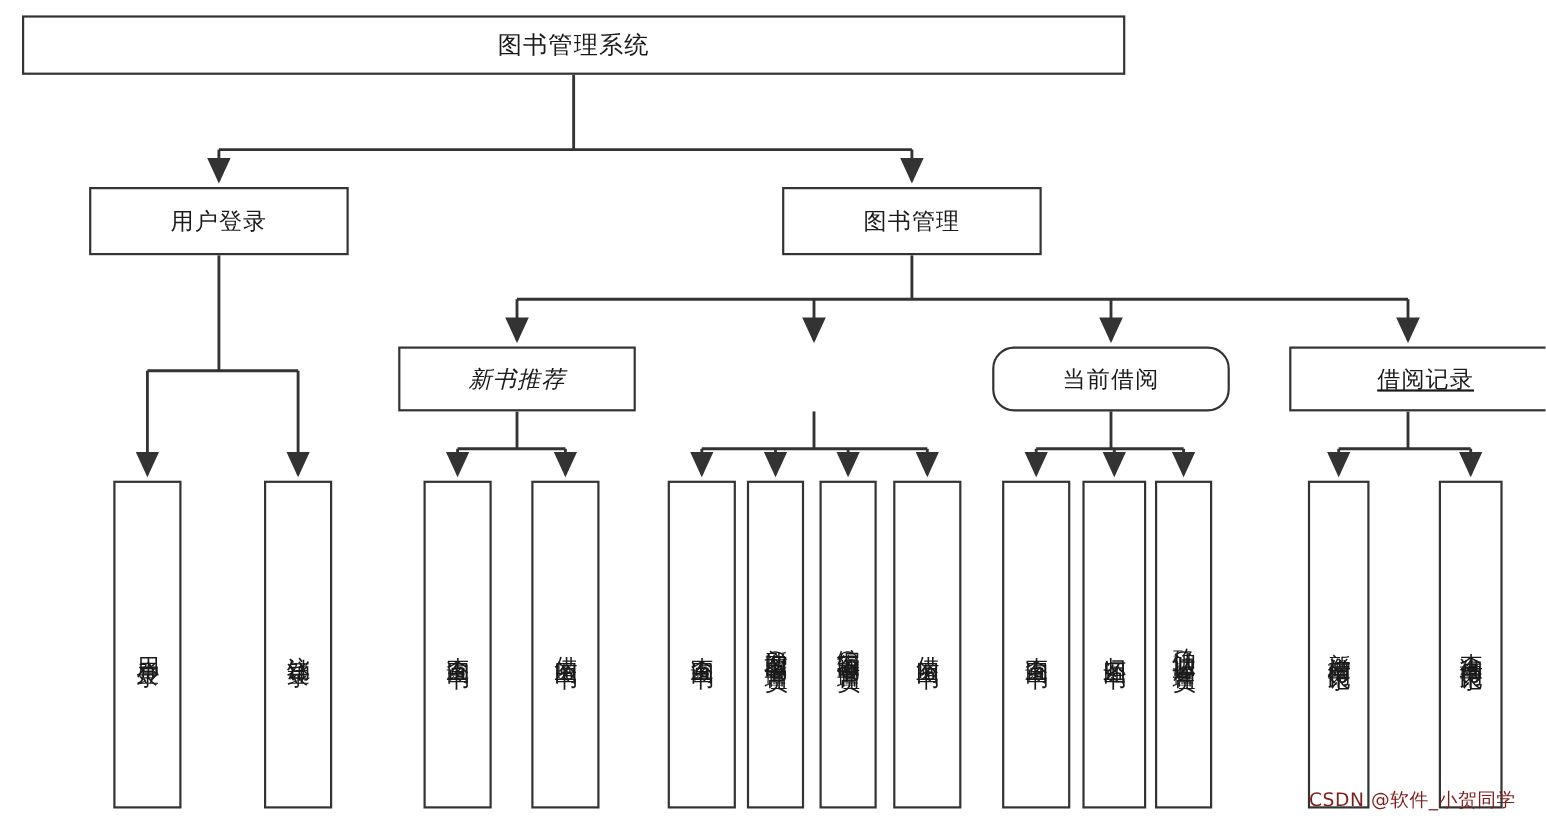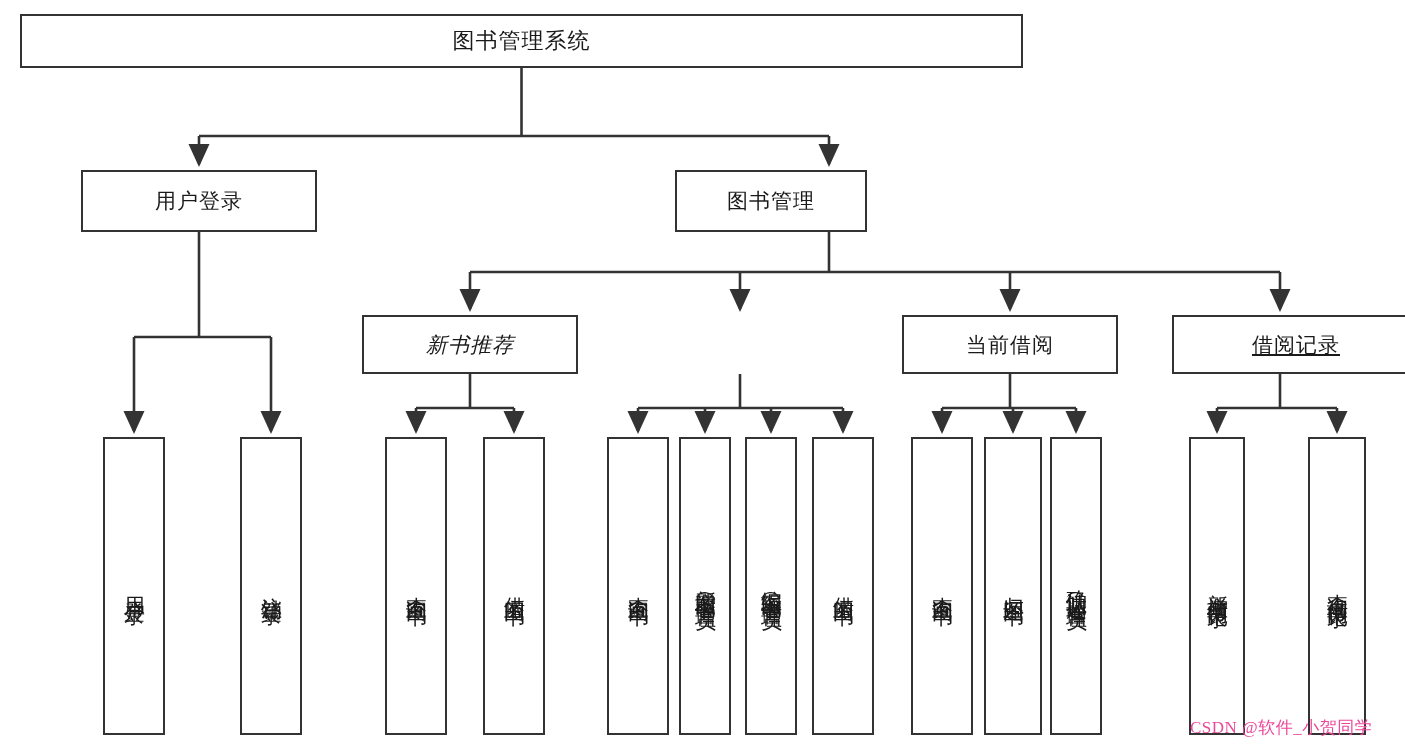--- a/index.html
+++ b/index.html
@@ -50,25 +50,24 @@
     white-space: nowrap;
     align-items: center;
     justify-content: center;
   }
   .root-box {
     font-size: 22px;
   }
   .watermark {
     position: absolute;
     font-size: 17px;
-    color: #ec4899;
+    color: #7f1d1d;
     white-space: nowrap;
     letter-spacing: 0.5px;
     pointer-events: none;
-    font-family: Liberation Serif, serif;
   }
 </style>
 </head>
 <body>
 
 <div id="canvas">
 
   <svg class="diagram" viewBox="0 0 1405 747" xmlns="http://www.w3.org/2000/svg">
     <defs>
       <marker id="arrow" viewBox="0 0 12 12" refX="10.5" refY="6" markerWidth="9" markerHeight="9" orient="auto-start-reverse">
@@ -116,24 +115,24 @@
       <path d="M 1280 374 L 1280 408"></path>
       <path d="M 1217 408 L 1337 408"></path>
       <path d="M 1217 408 L 1217 431" marker-end="url(#arrow)"></path>
       <path d="M 1337 408 L 1337 431" marker-end="url(#arrow)"></path>
     </g>
   </svg>
 
   <div class="node-box node-h root-box" style="left: 20px; top: 14px; width: 1003px; height: 54px;">图书管理系统</div>
 
   <div class="node-box node-h" style="left: 81px; top: 170px; width: 236px; height: 62px;">用户登录</div>
-  <div class="node-box node-h" style="left: 675px; top: 170px; width: 192px; height: 62px; text-align: center;">图书管理</div>
+  <div class="node-box node-h" style="left: 711px; top: 170px; width: 236px; height: 62px; text-align: center;">图书管理</div>
 
   <div class="node-box node-h" style="left: 362px; top: 315px; width: 216px; height: 59px; font-style: italic;">新书推荐</div>
-  <div class="node-box node-h" style="left: 902px; top: 315px; width: 216px; height: 59px;">当前借阅</div>
+  <div class="node-box node-h" style="left: 902px; top: 315px; width: 216px; height: 59px; border-radius: 20px;">当前借阅</div>
   <div class="node-box node-h" style="left: 1172px; top: 315px; width: 248px; height: 59px; text-decoration: underline;">借阅记录</div>
 
   <div class="node-box node-v" style="left: 103px; top: 437px; width: 62px; height: 298px;">用户登录</div>
   <div class="node-box node-v" style="left: 240px; top: 437px; width: 62px; height: 298px;">注销登录</div>
   <div class="node-box node-v" style="left: 385px; top: 437px; width: 62px; height: 298px;">查询图书</div>
   <div class="node-box node-v" style="left: 483px; top: 437px; width: 62px; height: 298px;">借阅图书</div>
   <div class="node-box node-v" style="left: 607px; top: 437px; width: 62px; height: 298px;">查询图书</div>
   <div class="node-box node-v" style="left: 679px; top: 437px; width: 52px; height: 298px;">新增图书（管理员）</div>
   <div class="node-box node-v" style="left: 745px; top: 437px; width: 52px; height: 298px;">编辑图书（管理员）</div>
   <div class="node-box node-v" style="left: 812px; top: 437px; width: 62px; height: 298px;">借阅图书</div>

